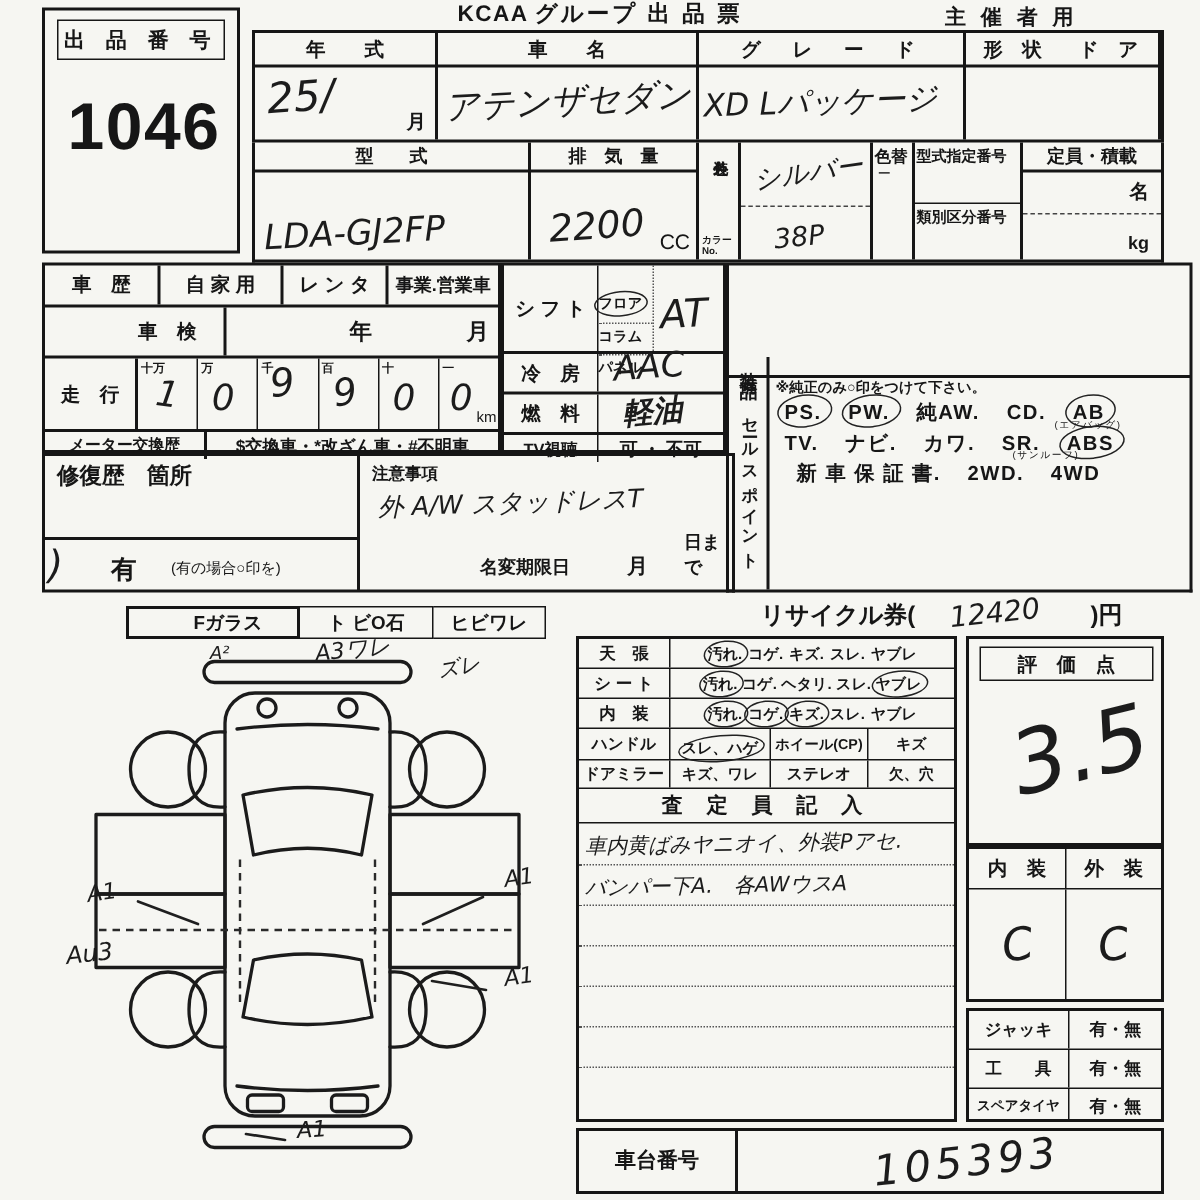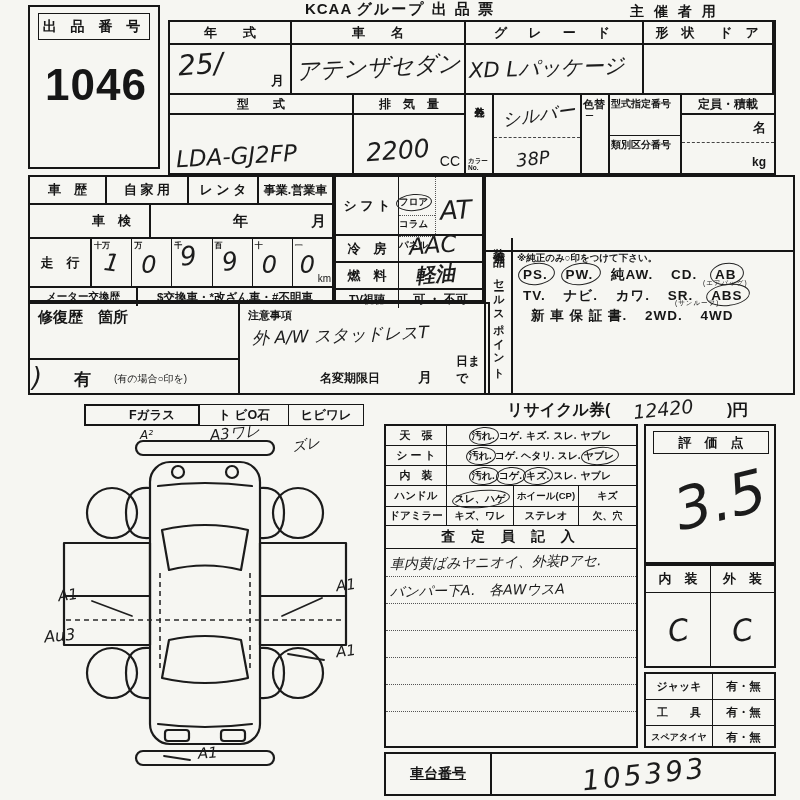--- a/index.html
+++ b/index.html
@@ -394,19 +394,19 @@
       <div class="cen lbl" style="width:66px;border-right:1.5px solid var(--ink);font-size:11px;">工　　具</div>
       <div class="cen lbl" style="flex:1;font-size:11.5px;">有・無</div>
     </div>
     <div style="display:flex;height:22px;">
       <div class="cen lbl" style="width:66px;border-right:1.5px solid var(--ink);font-size:9px;">スペアタイヤ</div>
       <div class="cen lbl" style="flex:1;font-size:11.5px;">有・無</div>
     </div>
   </div>
 
   <div class="abs b" style="left:384px;top:752px;width:392px;height:44px;display:flex;">
-    <div class="cen lbl" style="width:104px;border-right:2px solid var(--ink);font-size:14px;text-decoration:underline;">車台番号</div>
+    <div class="cen lbl" style="width:104px;border-right:2px solid var(--ink);font-size:14px;">車台番号</div>
     <div style="flex:1;position:relative;">
       <span class="hw" style="position:absolute;left:90px;top:4px;font-size:28px;transform:rotate(-6deg);letter-spacing:3px;">105393</span>
     </div>
   </div>
 
 </div>
 
 </body></html>

